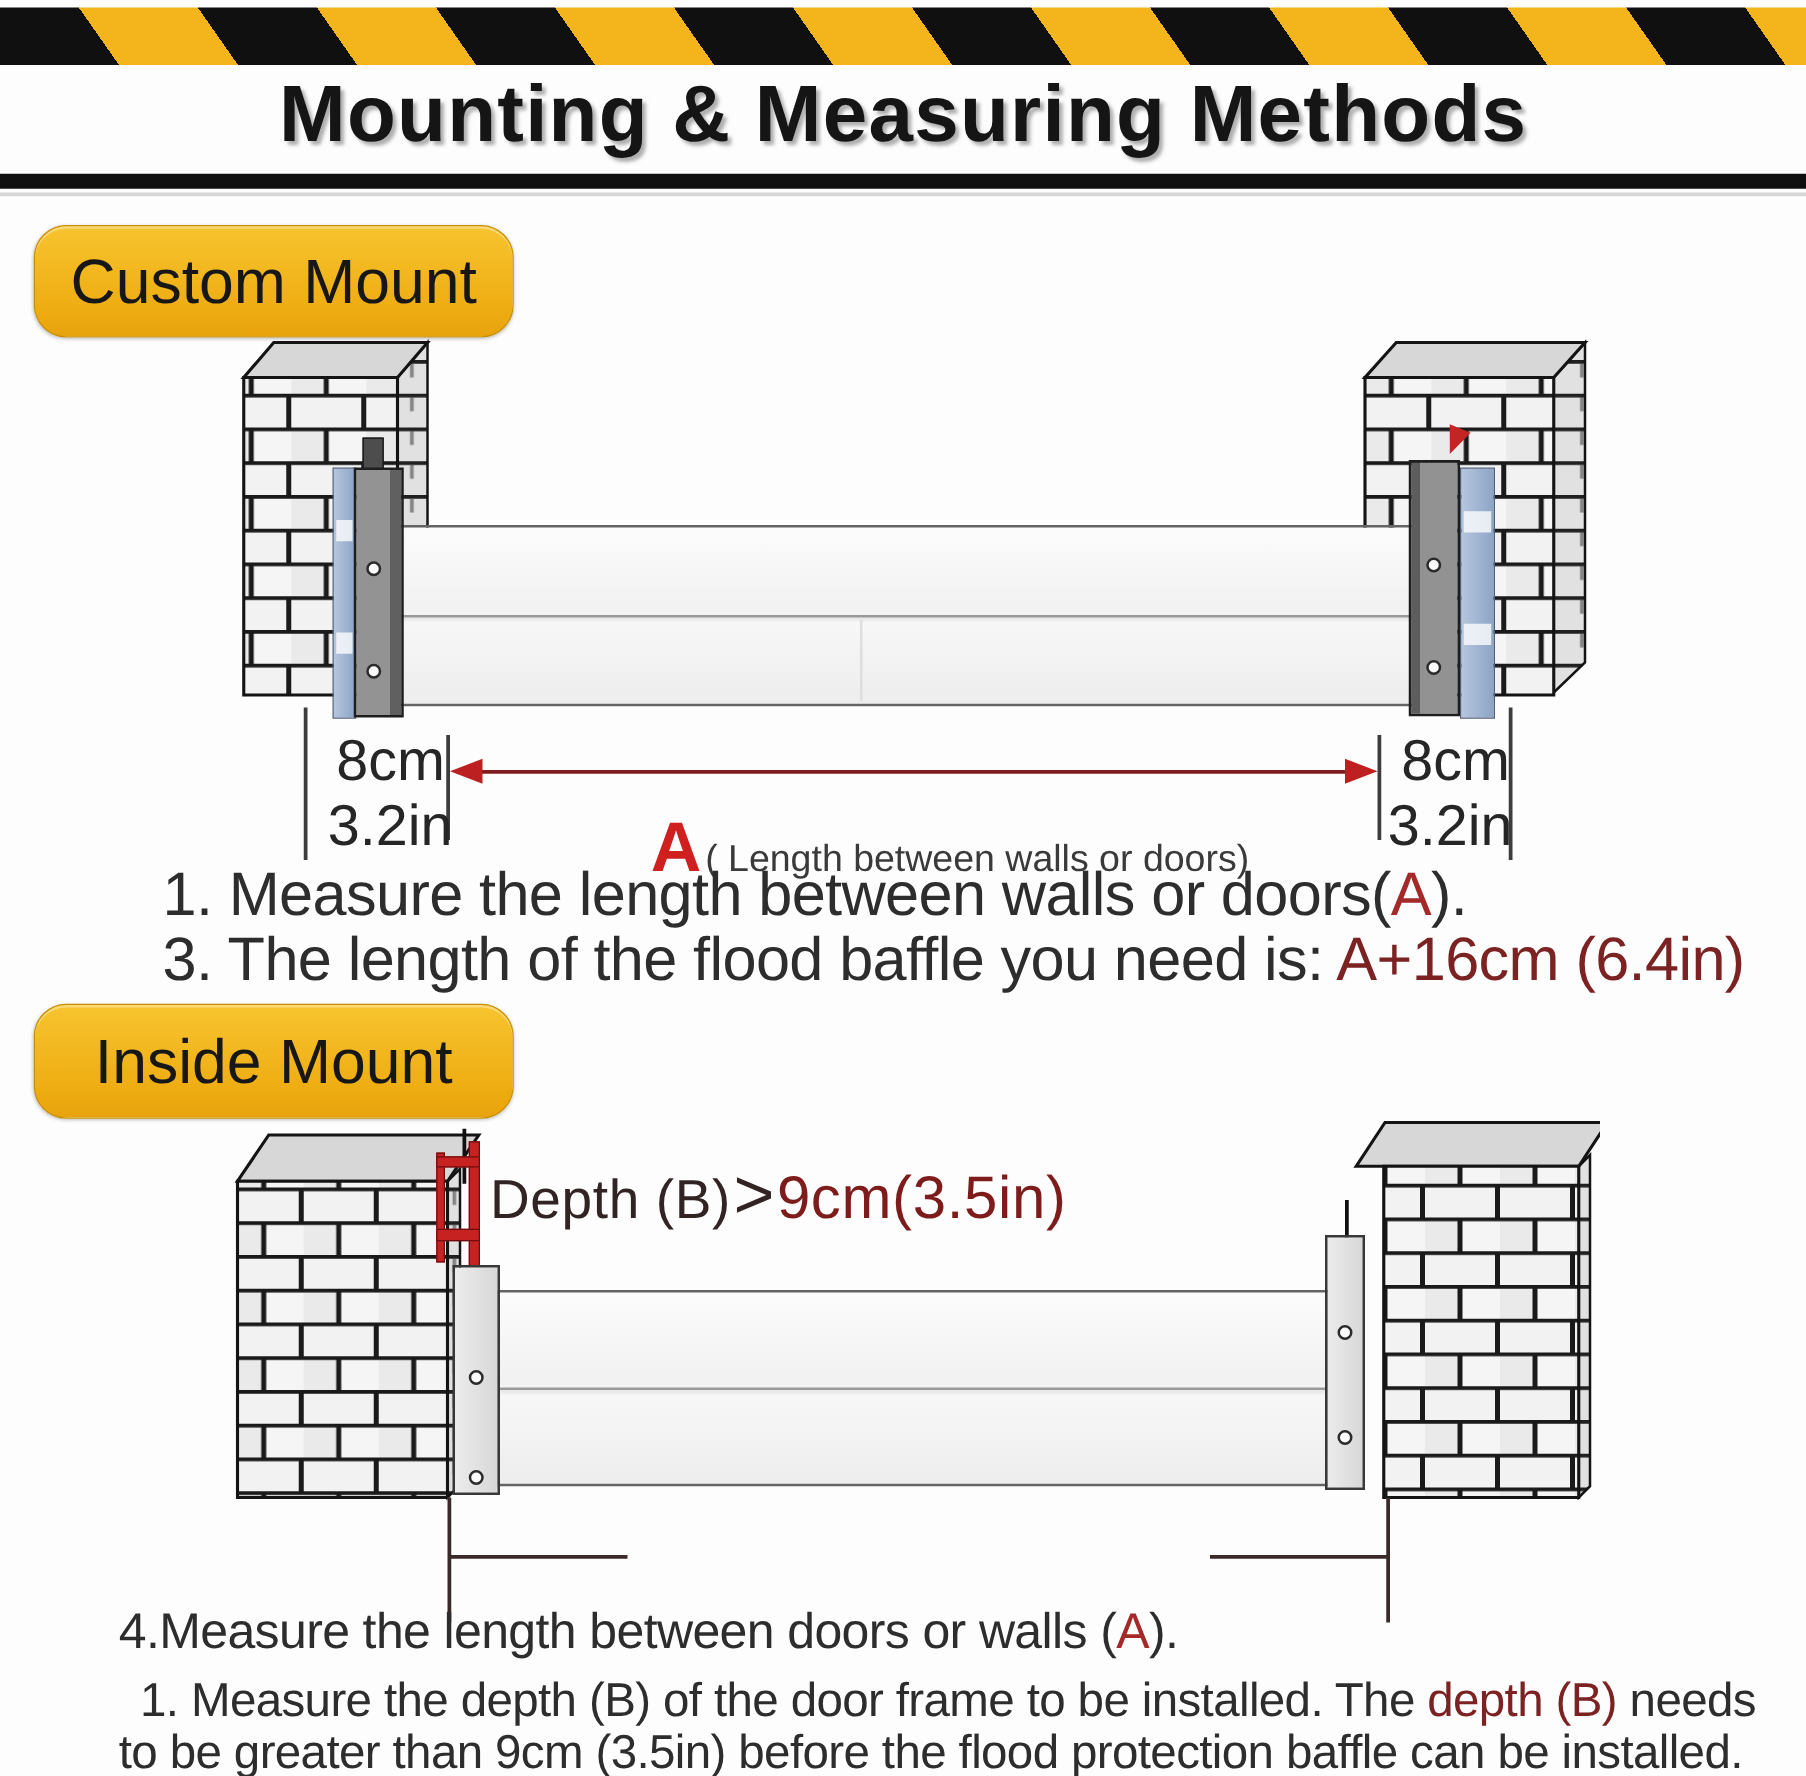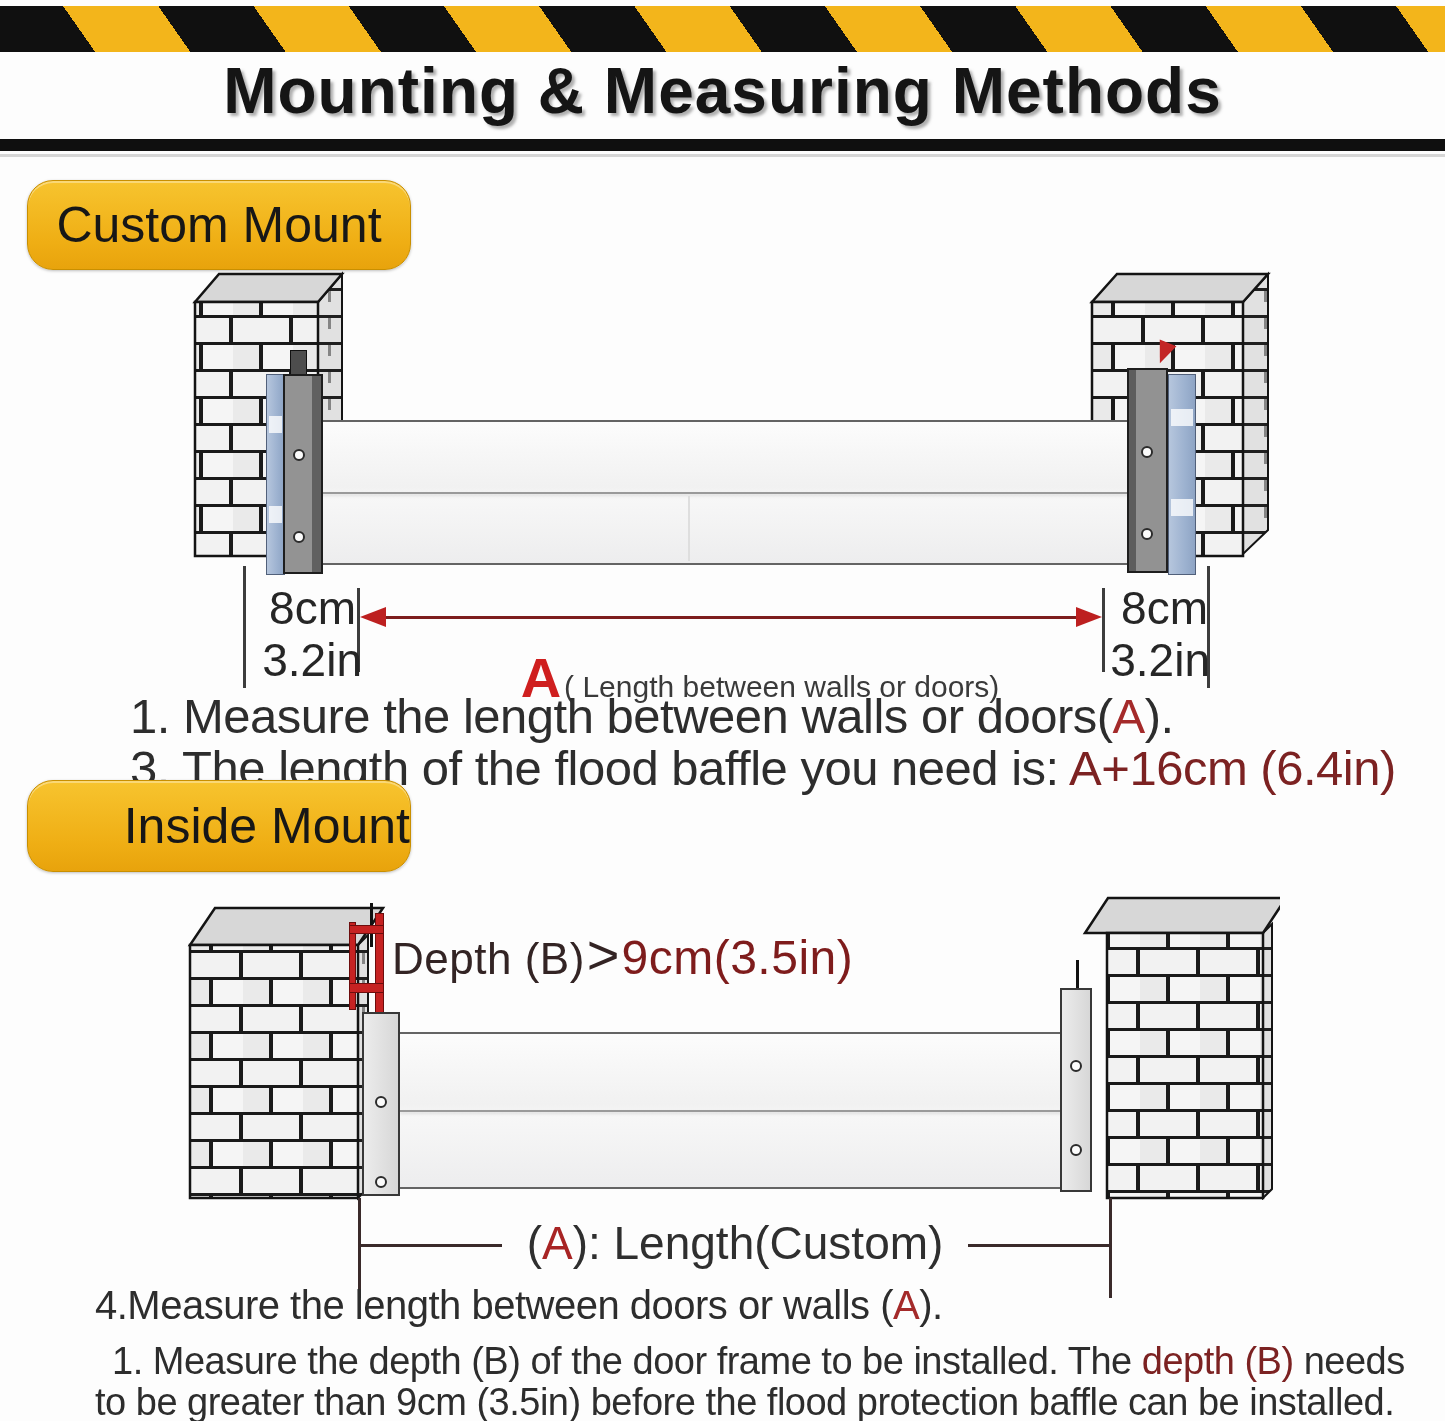--- a/index.html
+++ b/index.html
@@ -156,21 +156,21 @@
     <span class="rest">( Length between walls or doors)</span>
   </div>
 
   <div class="instr" style="left:130px;top:688px;">
     <span>1. Measure the length between walls or doors(</span><span class="red-a">A</span><span>).</span>
   </div>
   <div class="instr" style="left:130px;top:740px;">
     <span>3. The length of the flood baffle you need is: </span><span class="maroon">A+16cm (6.4in)</span>
   </div>
 
-  <div class="badge" style="top:780px;height:90px;justify-content:flex-end;">
+  <div class="badge" style="top:803px;height:90px;">
     <span>Inside Mount</span>
   </div>
 
   <svg class="abs" style="left:183px;top:896px;" width="205" height="306" viewBox="0 0 205 306">
     <polygon points="175,49 185,39 185,292 175,302" fill="url(#sideP)" stroke="#141414" stroke-width="2"></polygon>
     <polygon points="7,49 175,49 200,12 32,12" fill="#d7d7d7" stroke="#141414" stroke-width="2.5"></polygon>
     <polygon points="7,49 175,49 175,302 7,302" fill="url(#brickP)" stroke="#141414" stroke-width="2.5"></polygon>
   </svg>
 
   <svg class="abs" style="left:1080px;top:893px;" width="200" height="307" viewBox="0 0 200 307">
@@ -202,23 +202,20 @@
   <div class="tick" style="left:1076px;top:960px;width:3px;height:30px;"></div>
   <div class="gstrip" style="left:1060px;top:988px;width:32px;height:204px;"></div>
   <div class="hole" style="left:1070px;top:1060px;"></div>
   <div class="hole" style="left:1070px;top:1144px;"></div>
 
   <div class="dimline2" style="left:358px;top:1198px;width:3px;height:100px;"></div>
   <div class="dimline2" style="left:1109px;top:1198px;width:3px;height:100px;"></div>
   <div class="dimline2" style="left:360px;top:1244px;width:142px;height:3px;"></div>
   <div class="dimline2" style="left:968px;top:1244px;width:142px;height:3px;"></div>
 
-  <div class="lenlabel" style="left:500px;top:1216px;width:470px;">
-    <span>(</span><span class="red-a">A</span><span>): Length(Custom)</span>
-  </div>
 
   <div class="instr instr-sm" style="left:95px;top:1283px;font-size:40px;">
     <span>4.Measure the length between doors or walls (</span><span class="red-a">A</span><span>).</span>
   </div>
   <div class="instr instr-sm" style="left:112px;top:1340px;">
     <span>1. Measure the depth (B) of the door frame to be installed. The </span><span class="maroon">depth (B)</span><span> needs</span>
   </div>
   <div class="instr instr-sm" style="left:95px;top:1381px;">
     <span>to be greater than 9cm (3.5in) before the flood protection baffle can be installed.</span>
   </div>

